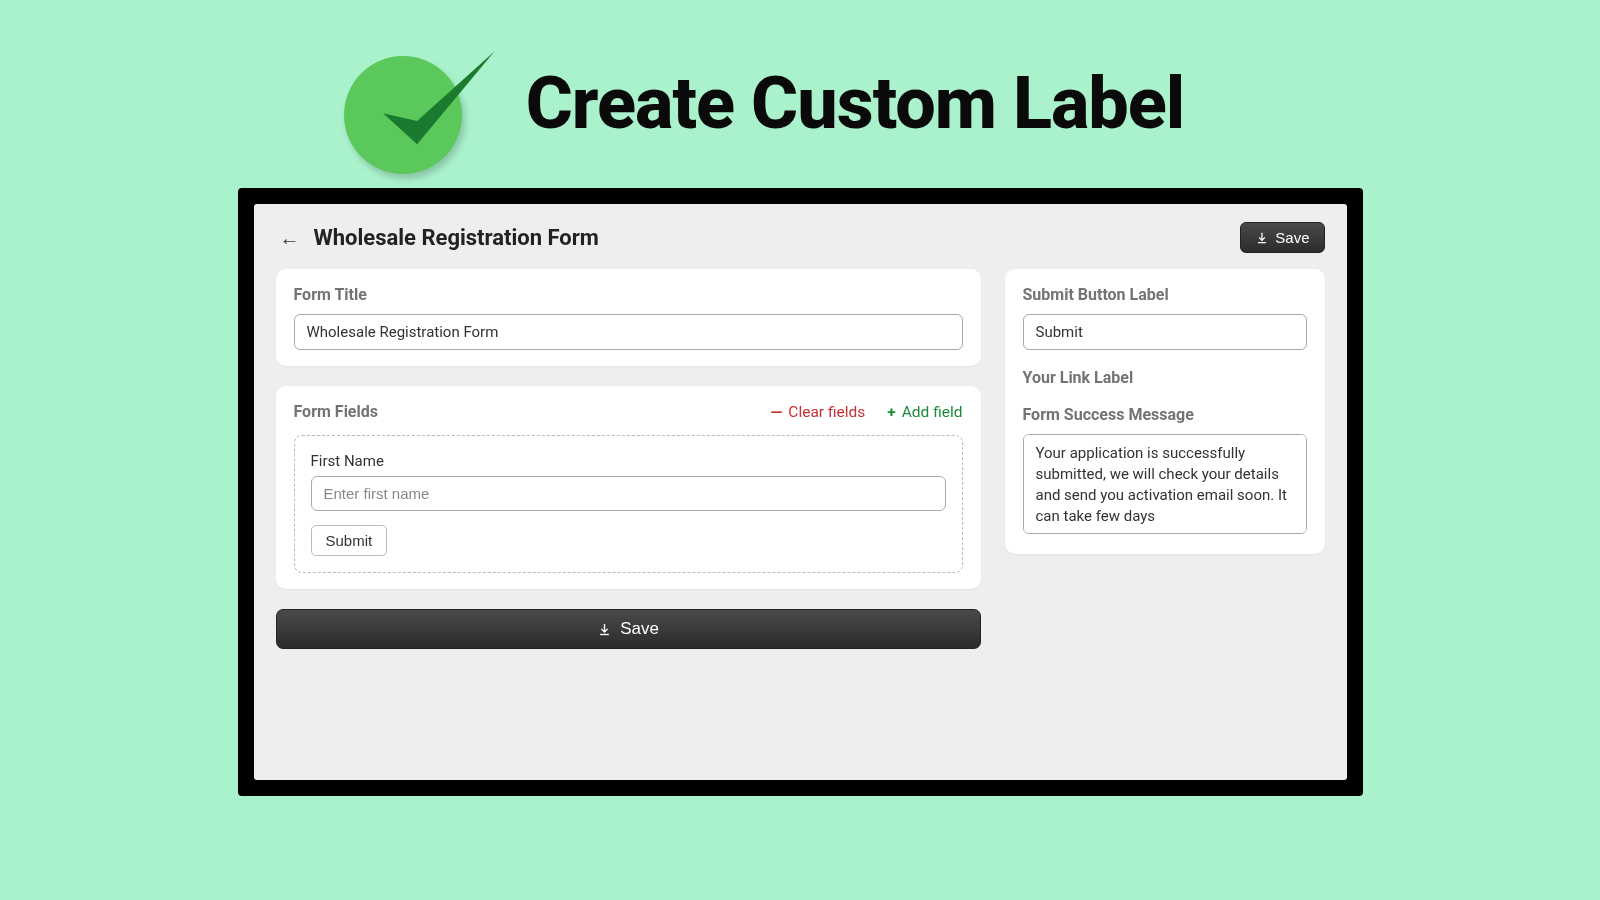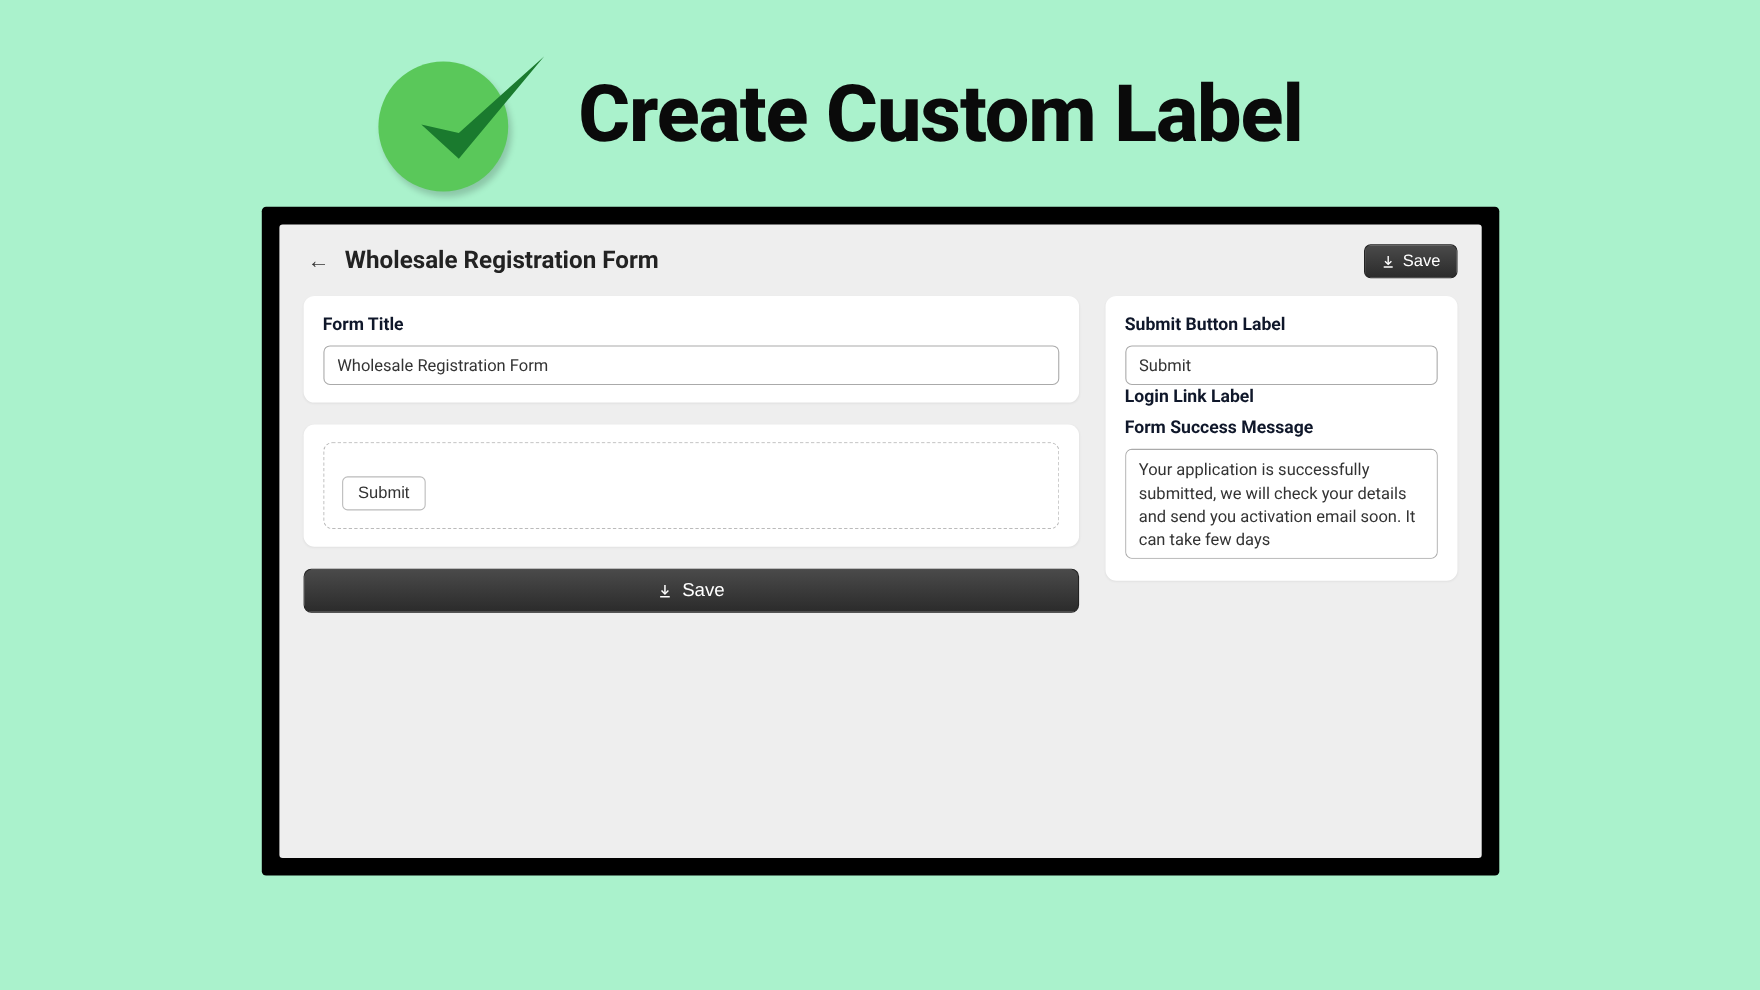--- a/index.html
+++ b/index.html
@@ -106,21 +106,21 @@
   .card {
     background: #fff;
     border-radius: 10px;
     padding: 16px 18px;
     box-shadow: 0 1px 2px rgba(0,0,0,0.05);
     margin-bottom: 20px;
   }
   .label {
     font-size: 16px;
     font-weight: 700;
-    color: #0f172a;
+    color: #737373;
     margin-bottom: 10px;
     display: block;
   }
   .input, .textarea {
     width: 100%;
     border: 1px solid #aaa;
     border-radius: 6px;
     padding: 8px 12px;
     font-size: 15px;
     color: #333;
@@ -189,21 +189,21 @@
     border: 1px solid #222;
     border-radius: 7px;
     padding: 9px;
     font-size: 17px;
     display: flex;
     align-items: center;
     justify-content: center;
     gap: 8px;
     cursor: pointer;
   }
-  .sidebar-block { }
+  .sidebar-block { margin-bottom: 18px; }
   .save-icon { display:inline-block; }
 </style>
 </head>
 <body>
 
 <div class="hero">
   <div class="check-badge">
     <div class="check-circle"></div>
     <svg class="check-svg" viewBox="0 0 100 100">
       <path d="M 20 55 L 42 75 L 92 15 L 42 60 Z" fill="#1a7a2e"></path>
@@ -231,23 +231,42 @@
 
     <div class="cols">
       <div class="col-left">
 
         <div class="card">
           <span class="label">Form Title</span>
           <input class="input" value="Wholesale Registration Form" style="">
         </div>
 
         <div class="card">
+          <div class="fields-header">
+            <span class="label" style="margin-bottom:0">Form Fields</span>
+            <div class="fields-actions">
+              <span class="action-clear">
+                <span style="font-weight:700">—</span>
+                <span>Clear fields</span>
+              </span>
+              <span class="action-add">
+                <span style="font-weight:700">+</span>
+                <span>Add field</span>
+              </span>
+            </div>
+          </div>
 
           <div class="dashed-box">
             <div class="field-row">
+              <div class="field-col">
+                <span class="field-label">
+                  <span>First Name</span>
+                </span>
+                <input class="preview-input" placeholder="Enter first name" style="">
+              </div>
             </div>
             <button class="submit-preview">Submit</button>
           </div>
         </div>
 
         <button class="save-bottom">
           <svg class="save-icon" width="15" height="15" viewBox="0 0 24 24" fill="none" stroke="#fff" stroke-width="2.2">
             <path d="M12 3 v13"></path>
               <path d="M7 11 l5 5 l5 -5"></path>
               <path d="M5 20 h14"></path>
@@ -257,21 +276,21 @@
 
       </div>
 
       <div class="col-right">
         <div class="card">
           <div class="sidebar-block">
             <span class="label">Submit Button Label</span>
             <input class="input" value="Submit" style="">
           </div>
           <div class="sidebar-block">
-            <span class="label">Login Link Label</span>
+            <span class="label">Your Link Label</span>
           </div>
           <div class="sidebar-block" style="margin-bottom:0">
             <span class="label">Form Success Message</span>
             <textarea class="textarea" style="">Your application is successfully submitted, we will check your details and send you activation email soon. It can take few days</textarea>
           </div>
         </div>
       </div>
 
     </div>
   </div>

